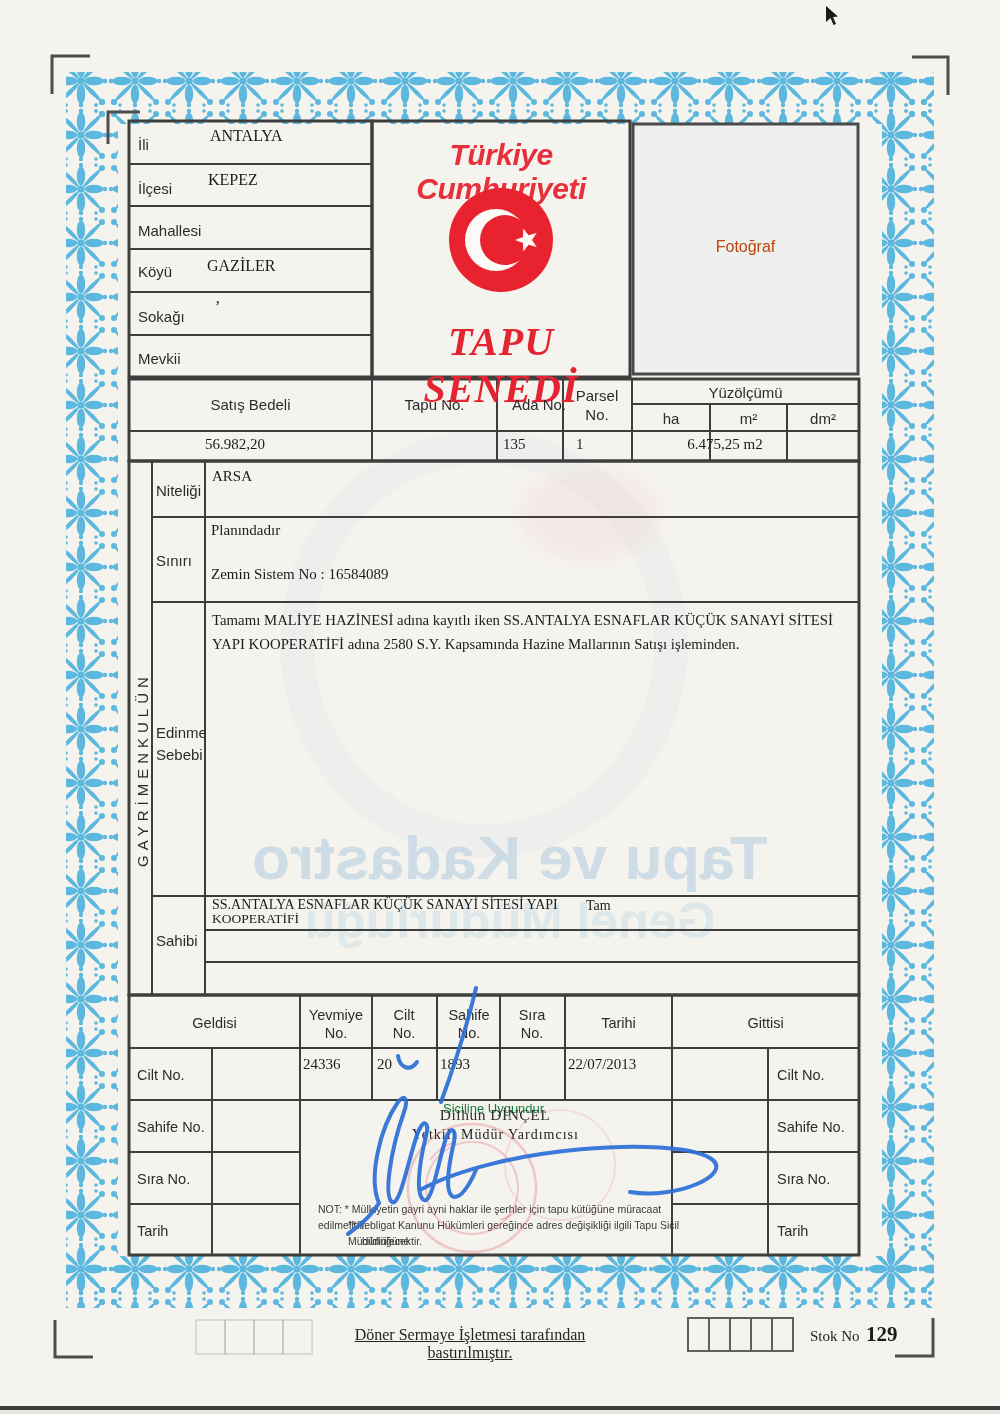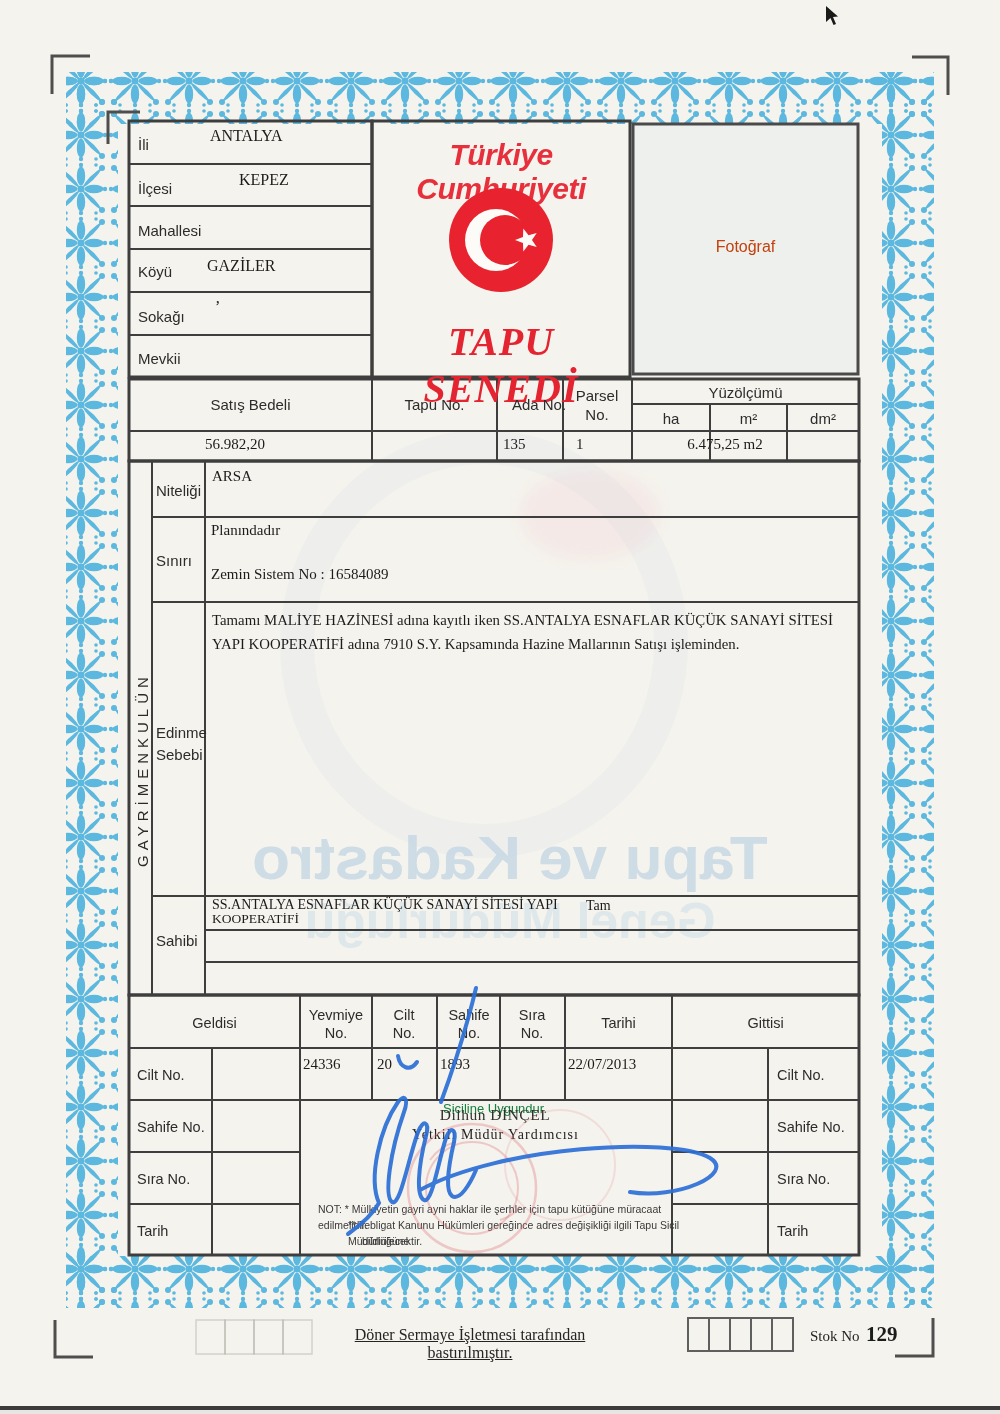--- a/index.html
+++ b/index.html
@@ -128,21 +128,21 @@
       <rect x="196" y="1320" width="29" height="34"></rect>
         <rect x="225" y="1320" width="29" height="34"></rect>
       <rect x="254" y="1320" width="29" height="34"></rect>
         <rect x="283" y="1320" width="29" height="34"></rect>
     </g>
   </svg>
 
   <div class="abs lbl" style="left:138px;top:136px;z-index:4;">İli</div>
   <div class="abs val" style="left:210px;top:127px;z-index:4;">ANTALYA</div>
   <div class="abs lbl" style="left:138px;top:180px;z-index:4;">İlçesi</div>
-  <div class="abs val" style="left:208px;top:171px;z-index:4;margin-left:31px;">KEPEZ</div>
+  <div class="abs val" style="left:208px;top:171px;z-index:4;">KEPEZ</div>
   <div class="abs lbl" style="left:138px;top:222px;z-index:4;">Mahallesi</div>
   <div class="abs val" style="left:208px;top:214px;z-index:4;"></div>
   <div class="abs lbl" style="left:138px;top:263px;z-index:4;">Köyü</div>
   <div class="abs val" style="left:207px;top:257px;z-index:4;">GAZİLER</div>
   <div class="abs lbl" style="left:138px;top:308px;z-index:4;">Sokağı</div>
   <div class="abs val" style="left:215px;top:298px;z-index:4;">’</div>
   <div class="abs lbl" style="left:138px;top:350px;z-index:4;">Mevkii</div>
   <div class="abs val" style="left:208px;top:343px;z-index:4;"></div>
 
   <div class="abs hdr-country ctr" style="left:380px;top:138px;width:242px;color:#e8303c;z-index:4;">Türkiye Cumhuriyeti</div>
@@ -173,21 +173,21 @@
   <div class="abs val" style="left:576px;top:436px;font-size:15px;z-index:4;">1</div>
   <div class="abs val ctr" style="left:660px;top:436px;width:130px;font-size:15px;z-index:4;">6.475,25 m2</div>
 
   <div class="abs sans" style="left:-18px;top:761px;width:320px;text-align:center;font-size:15px;letter-spacing:5px;color:#2a2a2a;transform:rotate(-90deg);z-index:4;">GAYRİMENKULÜN</div>
   <div class="abs lbl" style="left:156px;top:482px;z-index:4;">Niteliği</div>
   <div class="abs val" style="left:212px;top:468px;font-size:15px;z-index:4;">ARSA</div>
   <div class="abs lbl" style="left:156px;top:552px;z-index:4;">Sınırı</div>
   <div class="abs val" style="left:211px;top:522px;font-size:15px;z-index:4;">Planındadır</div>
   <div class="abs val" style="left:211px;top:566px;font-size:15px;z-index:4;">Zemin Sistem No : 16584089</div>
   <div class="abs lbl" style="left:156px;top:722px;width:54px;line-height:1.45;z-index:4;">Edinme Sebebi</div>
-  <div class="abs val" style="left:212px;top:609px;width:650px;font-size:14.8px;line-height:1.6;z-index:4;">Tamamı MALİYE HAZİNESİ adına kayıtlı iken SS.ANTALYA ESNAFLAR KÜÇÜK SANAYİ SİTESİ YAPI KOOPERATİFİ adına 7910 S.Y. Kapsamında Hazine Mallarının Satışı işleminden.</div>
+  <div class="abs val" style="left:212px;top:609px;width:650px;font-size:14.8px;line-height:1.6;z-index:4;">Tamamı MALİYE HAZİNESİ adına kayıtlı iken SS.ANTALYA ESNAFLAR KÜÇÜK SANAYİ SİTESİ YAPI KOOPERATİFİ adına 2580 S.Y. Kapsamında Hazine Mallarının Satışı işleminden.</div>
   <div class="abs lbl" style="left:156px;top:932px;z-index:4;">Sahibi</div>
   <div class="abs val" style="left:212px;top:897px;font-size:14px;z-index:4;">SS.ANTALYA ESNAFLAR KÜÇÜK SANAYİ SİTESİ YAPI</div>
   <div class="abs val" style="left:212px;top:911px;font-size:13.5px;z-index:4;">KOOPERATİFİ</div>
   <div class="abs val" style="left:586px;top:898px;font-size:14px;z-index:4;">Tam</div>
 
   <div class="abs smallcell ctr" style="left:129px;top:1014px;width:171px;z-index:4;">Geldisi</div>
   <div class="abs smallcell ctr" style="left:306px;top:1006px;width:60px;z-index:4;">Yevmiye No.</div>
   <div class="abs smallcell ctr" style="left:387px;top:1006px;width:34px;z-index:4;">Cilt No.</div>
   <div class="abs smallcell ctr" style="left:444px;top:1006px;width:50px;z-index:4;">Sahife No.</div>
   <div class="abs smallcell ctr" style="left:514px;top:1006px;width:36px;z-index:4;">Sıra No.</div>

